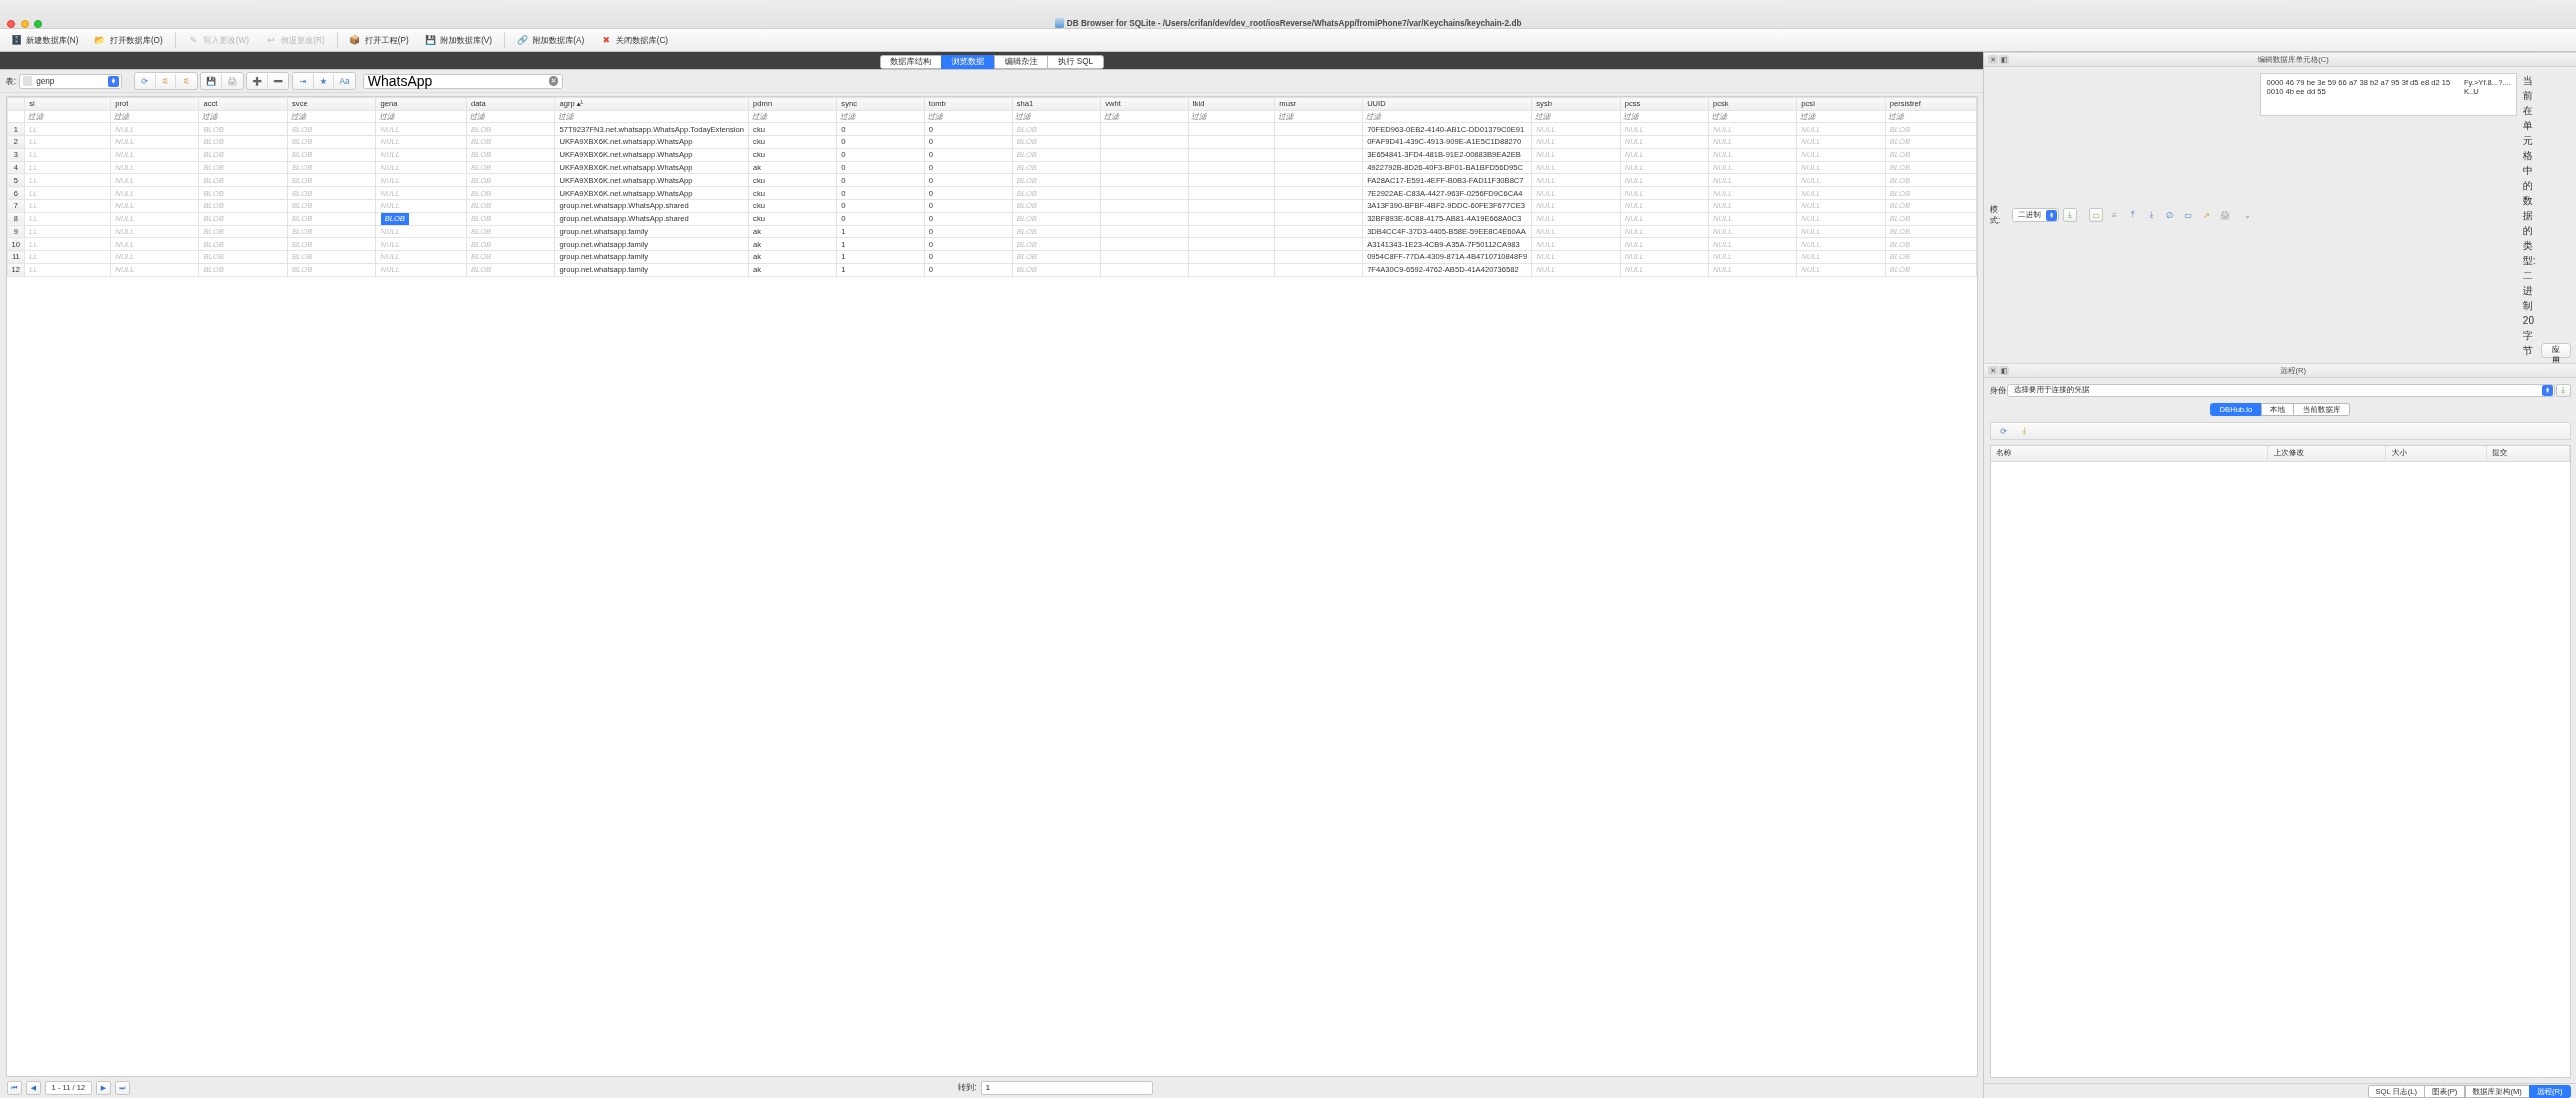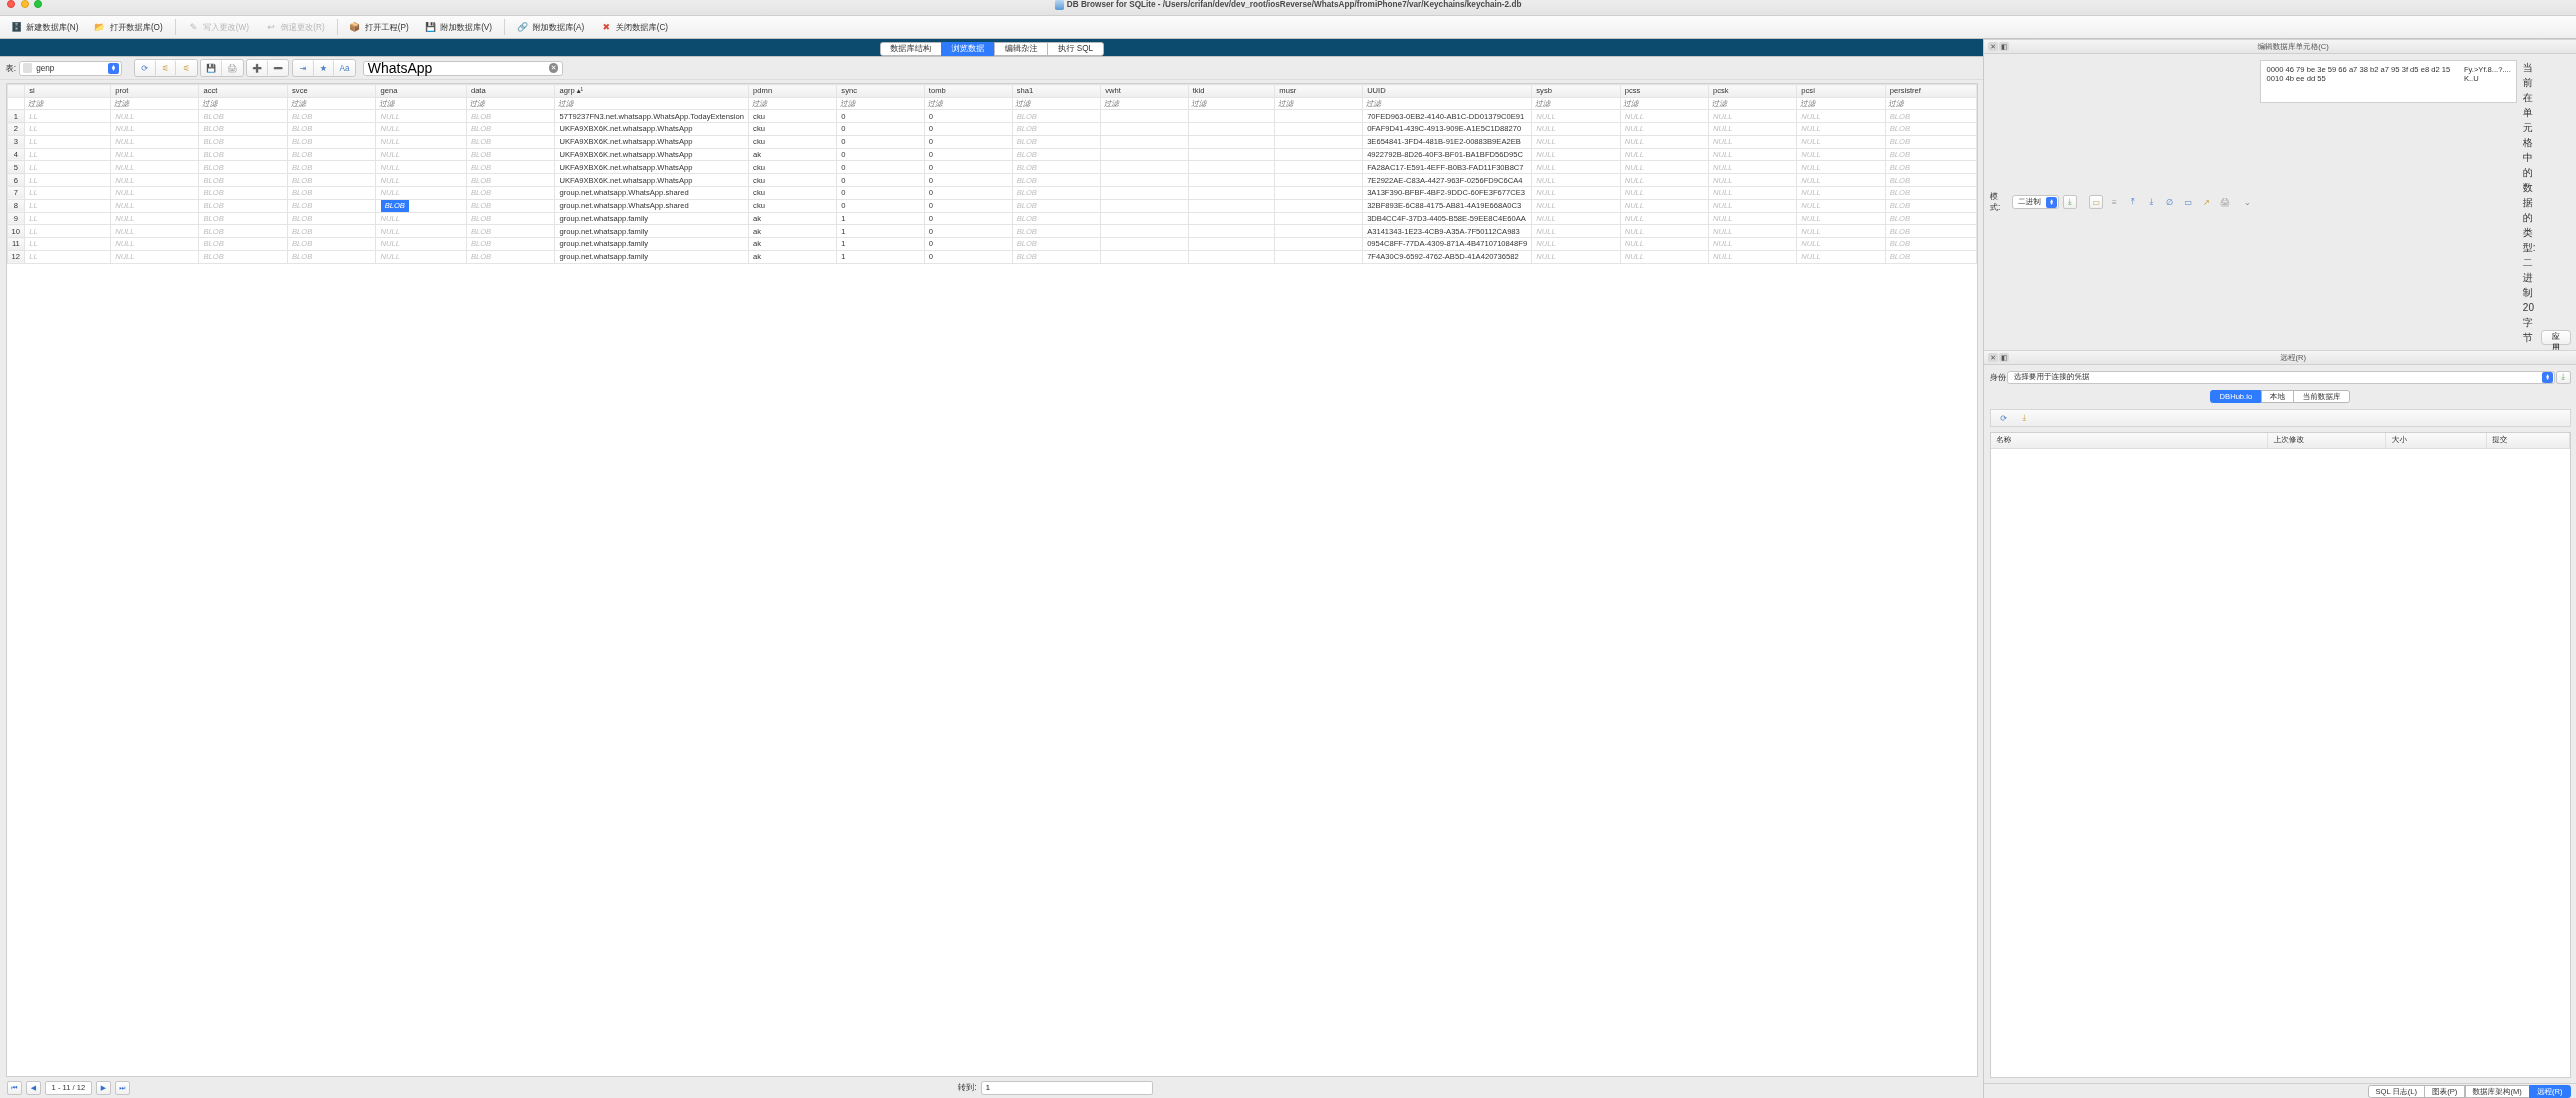--- a/index.html
+++ b/index.html
@@ -1,33 +1,33 @@
 <!DOCTYPE html>
 <html><head>
 <meta charset="utf-8">
 <style>
 * { box-sizing: border-box; margin: 0; padding: 0; font-family: -apple-system, "Helvetica Neue", Arial, sans-serif; }
 html, body { width: 100%; height: 100%; background: #ececec; font-size: 8.2px; color: #333; }
 .window { width: 100%; height: 100%; display: flex; flex-direction: column; background: #ececec; }
-.titlebar { height: 16px; display: flex; align-items: flex-start; padding: 0 5.5px; background: linear-gradient(#ededed,#e3e3e3); border-bottom: 0.7px solid #cfcfcf; position: relative; }
+.titlebar { height: 29px; display: flex; align-items: flex-end; padding: 0 5.5px; background: linear-gradient(#ededed,#e3e3e3); border-bottom: 0.7px solid #cfcfcf; position: relative; }
 .traffic { display: flex; gap: 5.5px; position: absolute; left: 6.9px; }
 .tl { width: 8.2px; height: 8.2px; border-radius: 50%; }
 .tl.red { background:#ff5f57; border:0.7px solid #e33e32;}
 .tl.yel { background:#febc2e; border:0.7px solid #e1a116;}
 .tl.grn { background:#28c840; border:0.7px solid #1dad2b;}
 .titletext { flex:1; text-align:center; font-weight:600; font-size:8.2px; color:#4a4a4a; display:flex; align-items:center; justify-content:center; gap:2.7px;}
 .db-ico { width:9.6px; height:9.6px; background: linear-gradient(#bcd7ef,#5a9bd4); border-radius:1.4px; display:inline-block;}
 .maintoolbar { height:23px; background: linear-gradient(#fcfcfc,#efefef); border-bottom:0.7px solid #c3c3c3; display:flex; align-items:center; padding: 0 4.1px; gap:2.7px;}
 .tbtn { height:16.5px; padding: 0 6.9px; display:flex; align-items:center; gap:4.1px; border-radius:2.7px; font-size:8.2px; color:#333; cursor:default;}
 .tbtn.disabled { color:#b8b8b8; }
 .tbtn .glyph { width:11px; height:11px; display:inline-flex; align-items:center; justify-content:center; font-size:9px; }
 .vsep { width:0.7px; height:16.5px; background:#d3d3d3; margin: 0 2.7px;}
 .body { flex:1; display:flex; min-height:0; }
 .leftpane { flex: 1 1 auto; display:flex; flex-direction:column; border-right:0.7px solid #c9c9c9; min-width:0;}
-.tabsrow { height:18px; display:flex; align-items:flex-end; justify-content:center; border-bottom:0.7px solid #c3c3c3; background:#0c4a6e; padding-top:4.1px;}
+.tabsrow { height:18px; display:flex; align-items:flex-end; justify-content:center; border-bottom:0.7px solid #c3c3c3; background:#404040; padding-top:4.1px;}
 .tab { height:14.4px; padding:0 9.6px; display:flex; align-items:center; border:0.7px solid #b8b8b8; margin-left:-0.7px; background:#fff; font-size:8.2px; }
 .tab:first-child { border-radius:2.7px 0 0 2.7px; margin-left:0;}
 .tab:last-child { border-radius:0 2.7px 2.7px 0;}
 .tab.active { background:#2f7bff; color:#fff; border-color:#2f7bff;}
 .subtoolbar { height:23.4px; display:flex; align-items:center; gap:2.7px; padding: 2.7px 5.5px; background:#ececec; border-bottom:0.7px solid #dcdcdc;}
 .lbl { font-size:8.2px; }
 .select-wrap { position:relative; display:flex; align-items:center; }
 .select-wrap .sel { height:15px; min-width:103px; border:0.7px solid #c5c5c5; border-radius:2.7px; background:#fff; padding: 0 15px 0 16.5px; display:flex; align-items:center; font-size:8.2px;}
 .select-wrap .chev { position:absolute; right:2.7px; width:11px; height:11px; background:#3a7afe; border-radius:2.1px; display:flex; align-items:center; justify-content:center; color:#fff; font-size:5.5px; flex-direction:column; line-height:3.4px;}
 .select-wrap .sicon { position:absolute; left:4.1px; width:9.6px; height:9.6px; background:#e0e0e0; border-radius:1.4px;}

